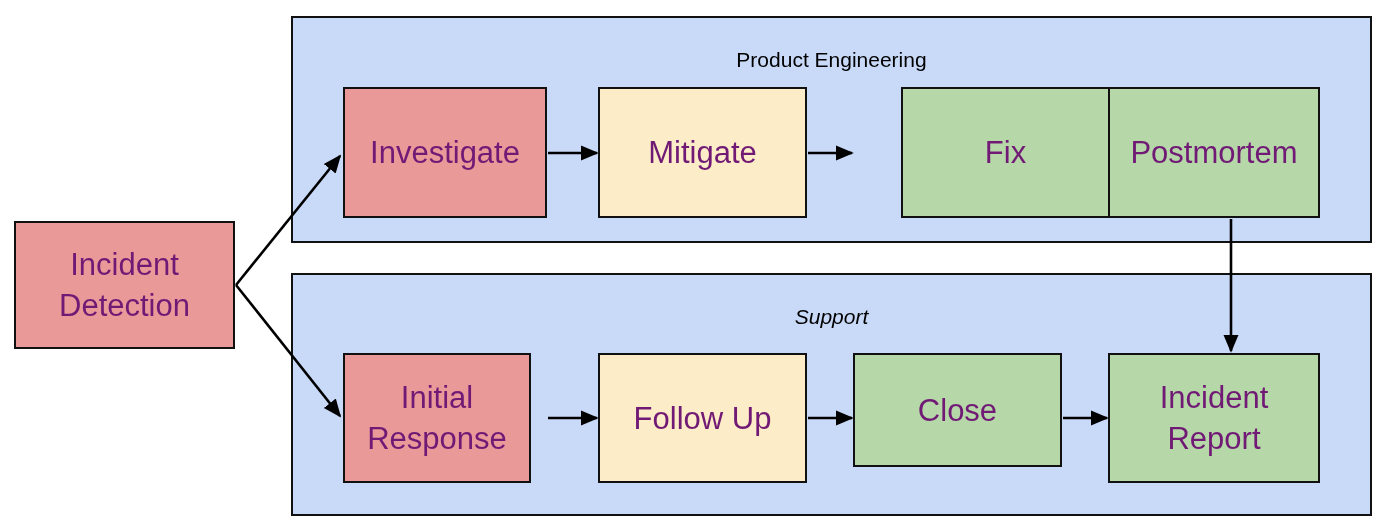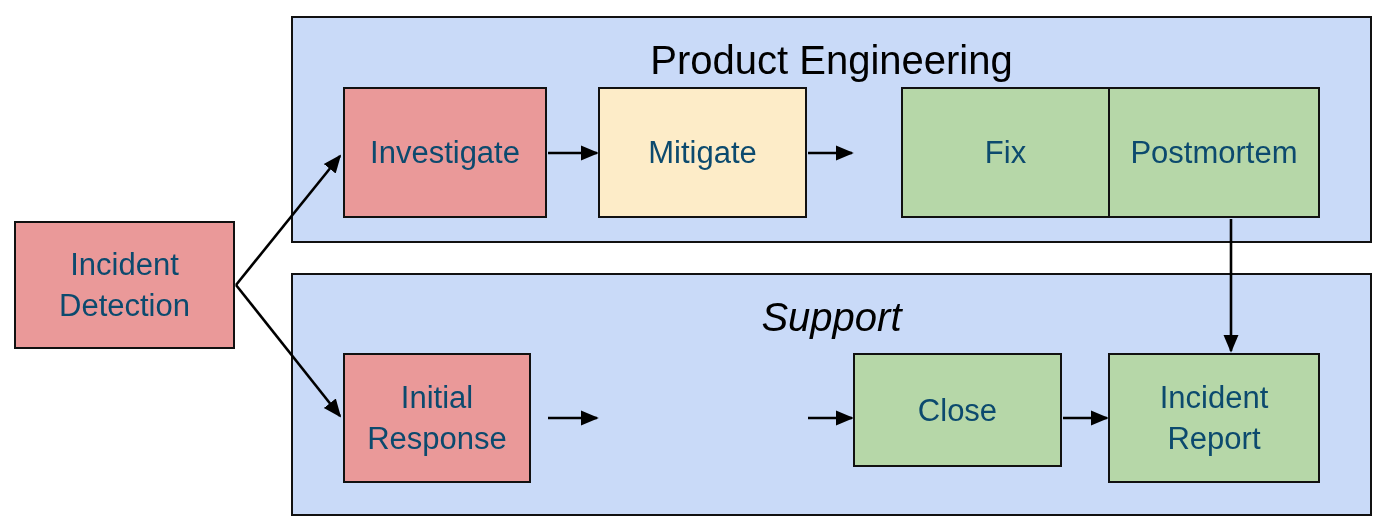--- a/index.html
+++ b/index.html
@@ -21,36 +21,36 @@
     position: absolute;
     box-sizing: border-box;
     background: #c9daf8;
     border: 2px solid #111111;
   }
   .lane-title {
     position: absolute;
     left: 0;
     right: 0;
     text-align: center;
-    font-size: 40px;
+    font-size: 21px;
     line-height: 36px;
     color: #000000;
     white-space: nowrap;
   }
   .node {
     position: absolute;
     box-sizing: border-box;
     border: 2px solid #111111;
     display: flex;
     align-items: center;
     justify-content: center;
     text-align: center;
     font-size: 31px;
     line-height: 41px;
-    color: #0c4a6e;
+    color: #701a75;
   }
   .node .label {
     display: block;
     padding: 0 4px;
     white-space: pre-line;
   }
   .fill-red   { background: #ea9999; }
   .fill-yellow{ background: #fdecc8; }
   .fill-green { background: #b6d7a8; }
   #edges {
@@ -116,20 +116,23 @@
 
   <div class="node fill-green" style="left:1108px; top:87px; width:212px; height:131px;">
     <span class="label">Postmortem</span>
   </div>
 
   <div class="node fill-red" style="left:343px; top:353px; width:188px; height:130px;">
     <span class="label">Initial
 Response</span>
   </div>
 
+  <div class="node fill-yellow" style="left:598px; top:353px; width:209px; height:130px;">
+    <span class="label">Follow Up</span>
+  </div>
 
   <div class="node fill-green" style="left:853px; top:353px; width:209px; height:114px;">
     <span class="label">Close</span>
   </div>
 
   <div class="node fill-green" style="left:1108px; top:353px; width:212px; height:130px;">
     <span class="label">Incident
 Report</span>
   </div>
 

